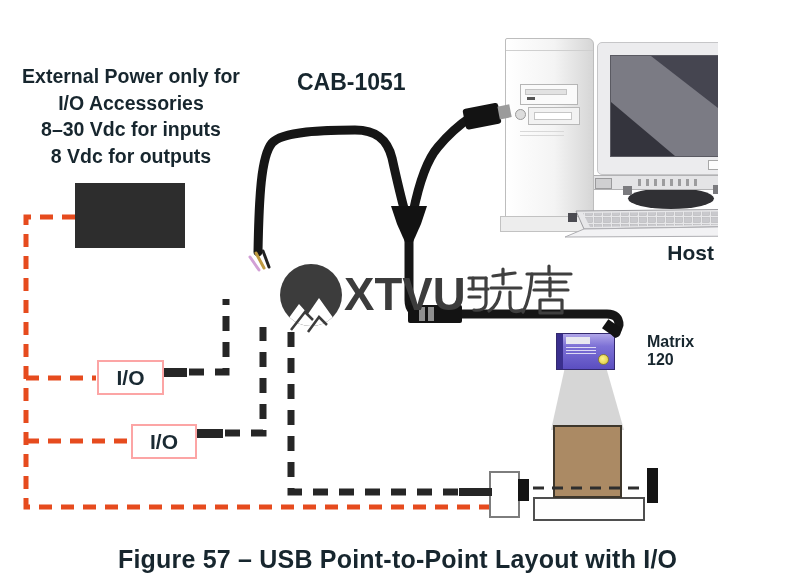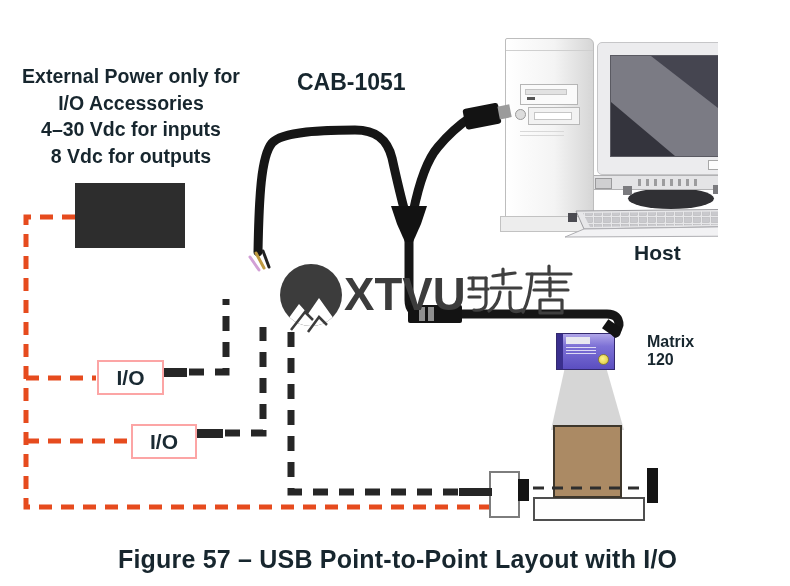--- a/index.html
+++ b/index.html
@@ -8,21 +8,21 @@
           font-family:"Liberation Sans",sans-serif;color:#17262e;text-decoration:underline;}
   .abs{position:absolute;}
   svg.layer{position:absolute;left:0;top:0;pointer-events:none;}
   #under-svg{z-index:0;}
   #over-svg{z-index:40;}
 
   
   #power-note{left:8px;top:63px;width:246px;text-align:center;font-size:19.5px;
               font-weight:600;line-height:26.5px;z-index:10;}
   #cab-label{left:297px;top:69px;font-size:23px;font-weight:600;z-index:10;}
-  #host-label{left:634px;top:241px;width:80px;text-align:left;font-size:21px;font-weight:700;z-index:45;}
+  #host-label{left:634px;top:241px;width:80px;text-align:right;font-size:21px;font-weight:700;z-index:45;}
   #matrix-label{left:647px;top:333px;font-size:16px;font-weight:600;z-index:45;}
   #caption{left:118px;top:545px;font-size:25px;font-weight:600;letter-spacing:.2px;z-index:10;}
 
   
   #power-box{left:75px;top:183px;width:110px;height:65px;background:#2d2d2d;z-index:5;}
   .io-box{background:#fff;border:2px solid #fca5a5;display:flex;align-items:center;justify-content:center;
           font-size:21px;font-weight:600;color:#1a2a33;z-index:5;}
   #io-box-top{left:97px;top:360px;width:63px;height:31px;}
   #io-box-bottom{left:131px;top:424px;width:62px;height:31px;}
   #io-lead-top{left:164px;top:368px;width:23px;height:9px;background:#262626;z-index:5;}
@@ -83,21 +83,21 @@
 
 <div id="canvas">
 
   <svg id="under-svg" class="layer" width="790" height="586">
     <polygon points="565,367 606,367 624,430 551,430" fill="#cdcdcd" opacity="0.82"></polygon>
   </svg>
 
   <div id="power-note" class="abs">
     <div>External Power only for</div>
     <div>I/O Accessories</div>
-    <div>4–30 Vdc for inputs</div>
+    <div>8–30 Vdc for inputs</div>
     <div>8 Vdc for outputs</div>
   </div>
   <div id="cab-label" class="abs">CAB-1051</div>
   <div id="host-label" class="abs">Host</div>
   <div id="matrix-label" class="abs">Matrix 120</div>
   <div id="caption" class="abs">Figure 57 – USB Point-to-Point Layout with I/O</div>
 
   <div id="power-box" class="abs"></div>
   <div id="io-box-top" class="abs io-box">
     <span>I/O</span>

